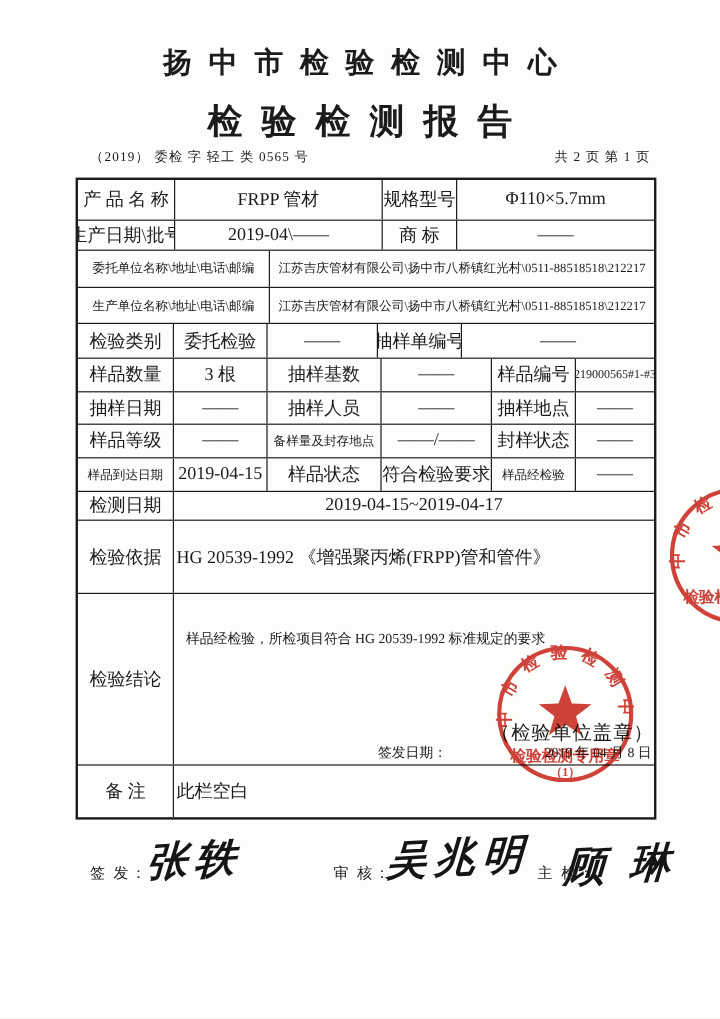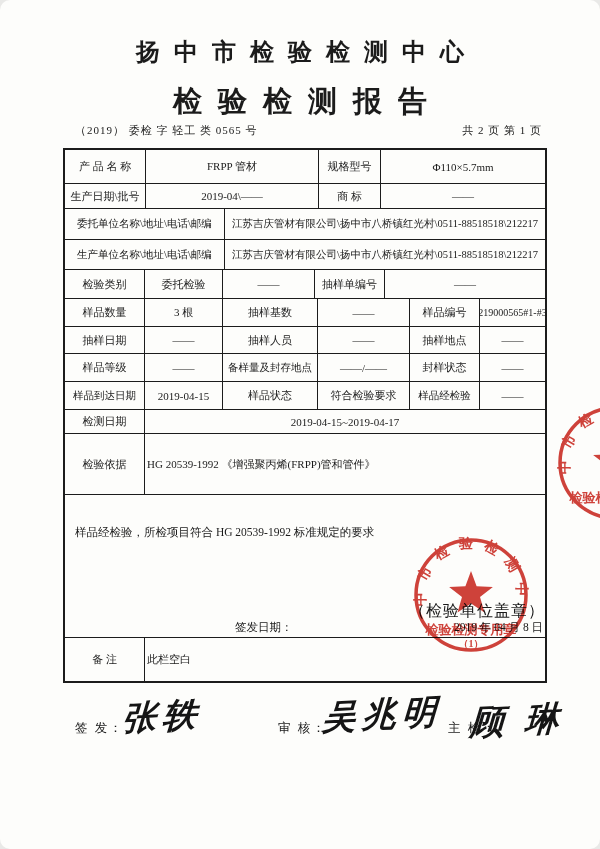--- a/index.html
+++ b/index.html
@@ -4,21 +4,20 @@
 <style>
   html,body{margin:0;padding:0;background:#e9e9e7;}
   .page{
     position:relative;
     width:600px;height:849px;
     margin:0 auto;
     background:#fdfdfb;
     overflow:hidden;
     font-family:"Liberation Serif","DejaVu Serif",serif;
     color:#1b1b1b;
-    border-radius:10px;
   }
   
   .org-title{
     position:absolute;top:36px;left:0;right:0;
     text-align:center;
     font-size:24px;font-weight:bold;
     letter-spacing:14px;text-indent:14px;
     white-space:nowrap;
   }
   .report-title{
@@ -39,21 +38,21 @@
     border:2px solid #1c1c1c;
     box-sizing:border-box;
     background:transparent;
   }
   .tr{display:flex;border-top:1px solid #1c1c1c;box-sizing:border-box;}
   .tr:first-child{border-top:none;}
   .td{
     box-sizing:border-box;
     border-left:1px solid #1c1c1c;
     display:flex;align-items:center;justify-content:center;
-    font-size:11px;
+    font-size:15px;
     white-space:nowrap;overflow:hidden;
     padding:0 2px;
   }
   .td:first-child{border-left:none;}
   .td.grow{flex:1;}
   .td.left{justify-content:flex-start;}
   .small{font-size:10.5px;}
   .tiny{font-size:10px;}
   .h33{height:33px}.h25{height:25px}.h31{height:31px}.h30{height:30px}
   .h29{height:29px}.h28{height:28px}.h27{height:27px}.h24{height:24px}
@@ -181,20 +180,21 @@
       <div class="td" style="width:79px">检测日期</div>
       <div class="td grow">2019-04-15~2019-04-17</div>
     </div>
 
     <div class="tr h61">
       <div class="td" style="width:79px">检验依据</div>
       <div class="td grow left">HG 20539-1992 《增强聚丙烯(FRPP)管和管件》</div>
     </div>
 
     <div class="tr h143">
+      <div class="td" style="width:79px">检验结论</div>
       <div class="td concl-cell">
         <span>样品经检验，所检项目符合 HG 20539-1992 标准规定的要求</span>
         <span class="seal-note">（检验单位盖章）</span>
         <span class="issue-line">
           <span>签发日期：</span>
           <span>2019 年 04 月 8 日</span>
         </span>
       </div>
     </div>
 

